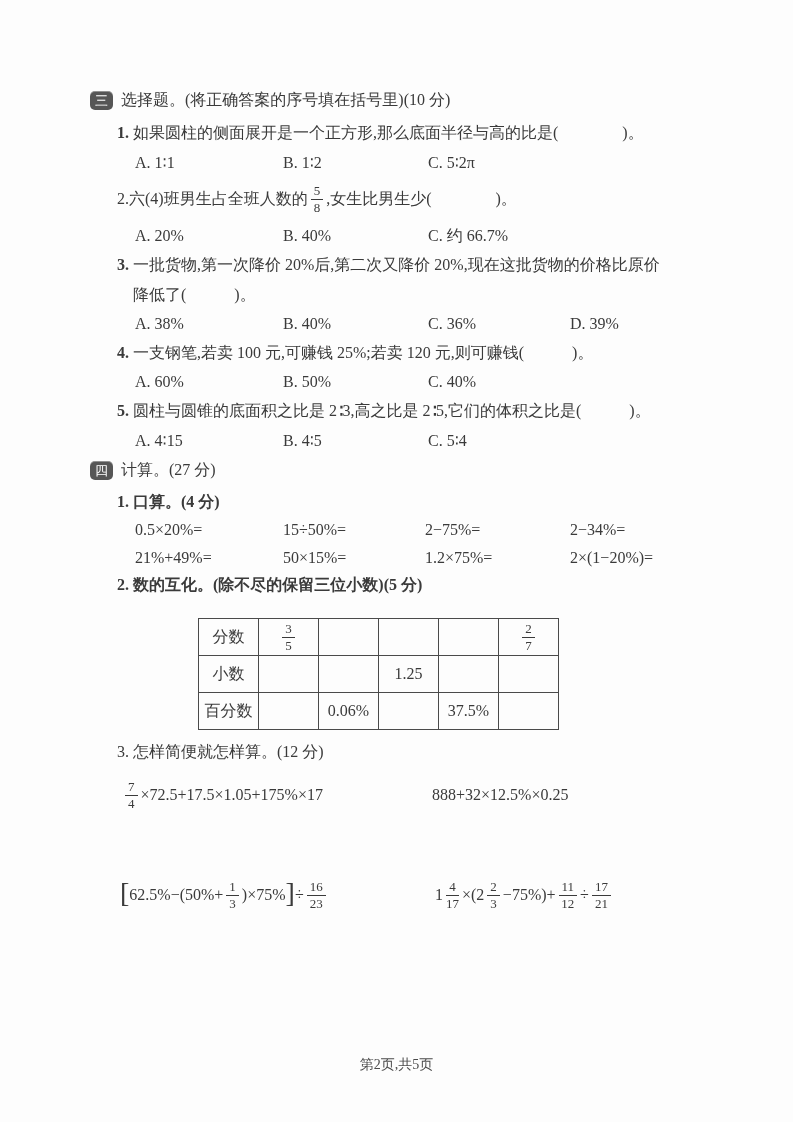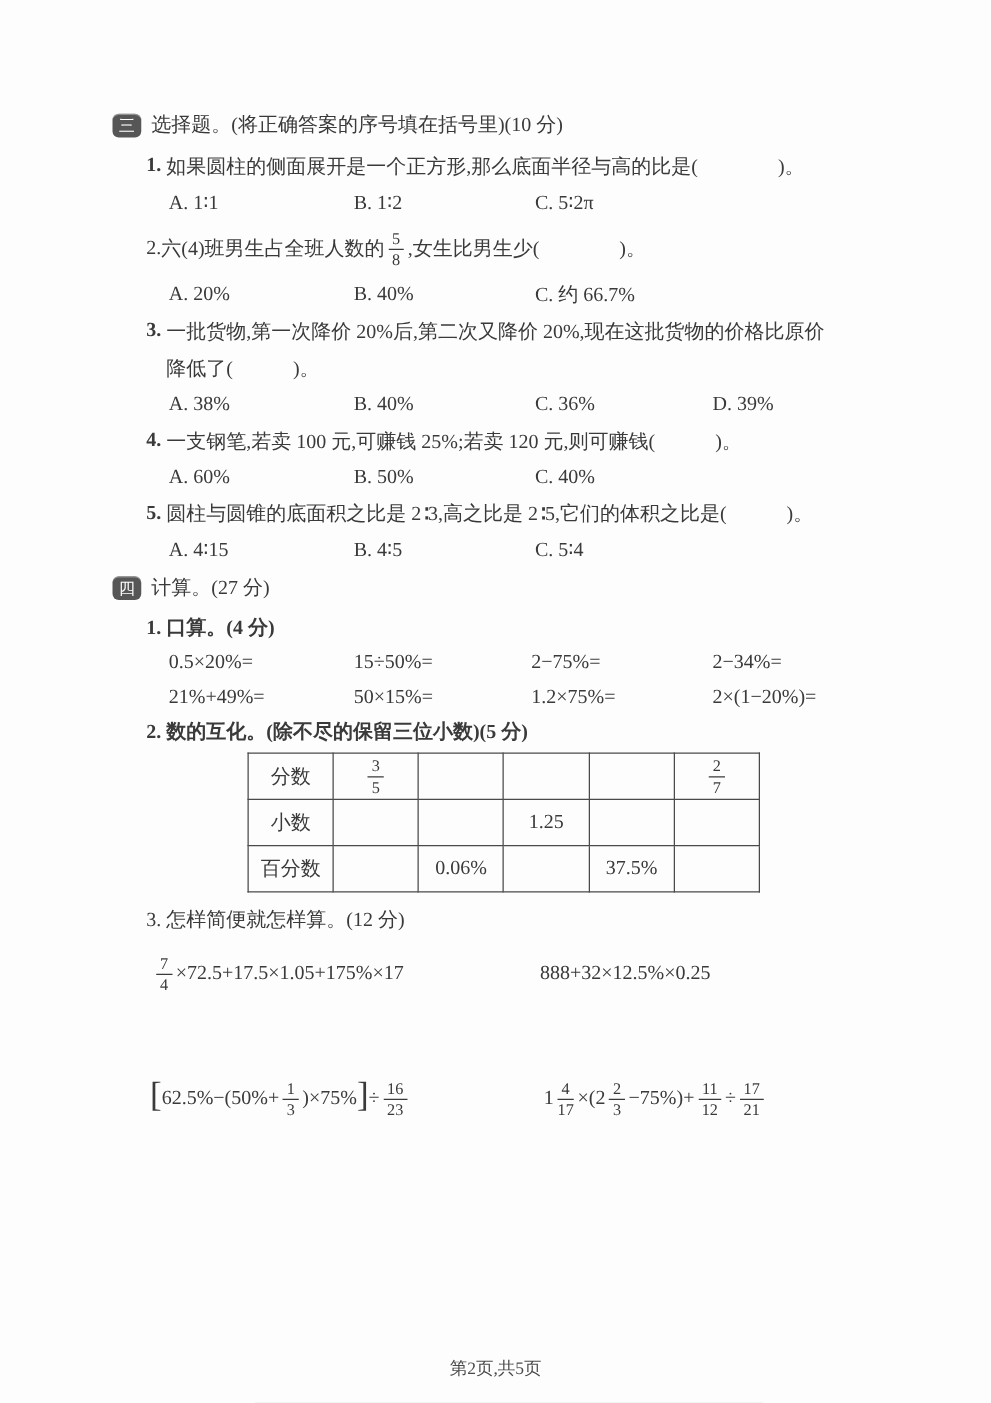--- a/index.html
+++ b/index.html
@@ -28,30 +28,30 @@
   .row{height:30px;display:flex;align-items:center;}
   .row.tall{height:46px;}
   .opts{height:28px;display:grid;grid-template-columns:148px 145px 142px auto;align-items:center;margin-left:45px;}
   .stem{padding-left:27px;}
   .stem .qnum{font-weight:bold;margin-right:4px;}
   .cont{padding-left:27px;}
   .calc-row{height:28px;display:grid;grid-template-columns:148px 142px 145px auto;align-items:center;margin-left:45px;}
   .frac{display:inline-block;vertical-align:middle;text-align:center;line-height:1.05;font-size:13px;margin:0 3px;}
   .frac .fn{display:block;border-bottom:1px solid #3a3a3a;padding:0 3px 1px;}
   .frac .fd{display:block;padding-top:1px;}
-  table.conv{border-collapse:collapse;table-layout:fixed;width:410px;margin:4px 0 8px 108px;}
+  table.conv{border-collapse:collapse;table-layout:fixed;width:361px;margin:20px 0 8px 108px;}
   table.conv td{border:1px solid #4a4a4a;height:36px;text-align:center;font-size:16px;padding:0;}
   .expr-row{display:flex;align-items:center;margin-left:32px;}
   .expr-left{width:310px;flex:0 0 auto;display:flex;align-items:center;}
   .expr-right{display:flex;align-items:center;}
   .bracket{font-size:28px;font-weight:200;line-height:1;position:relative;top:-2px;}
   .gap1{height:14px;}
   .gap2{height:70px;}
   .footer{
-    position:absolute;left:0;right:0;top:1086px;
+    position:absolute;left:0;right:0;top:1056px;
     text-align:center;font-size:14px;color:#4a4a4a;
     font-family:"Liberation Serif","DejaVu Serif",serif;
   }
   .flexstem{display:flex;align-items:center;padding-left:27px;}
 </style>
 </head>
 <body>
 
 <div class="page">
 

